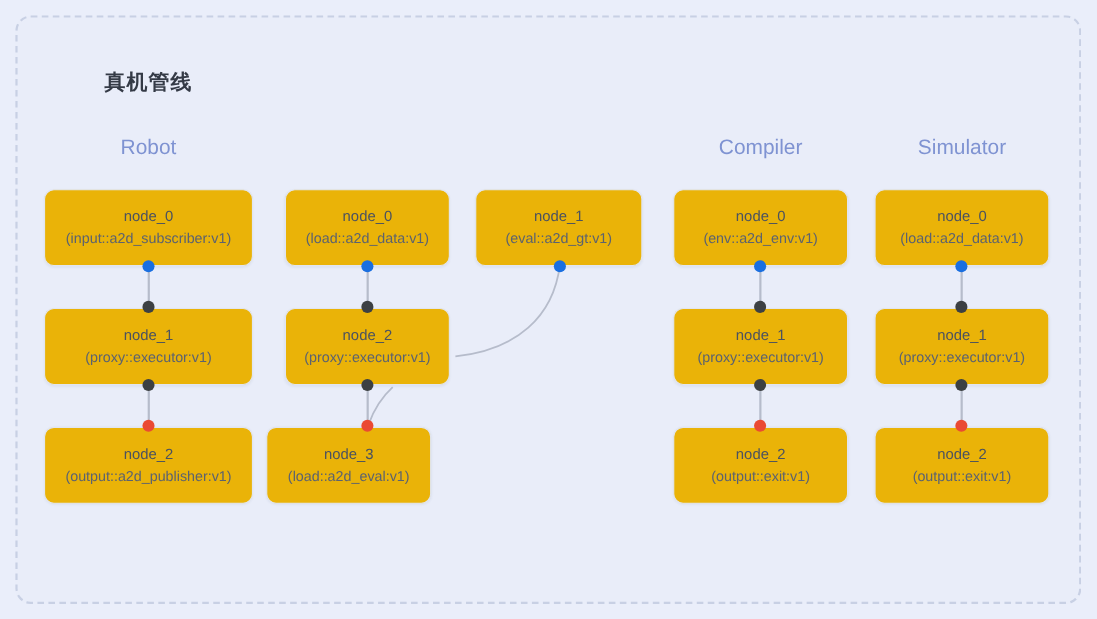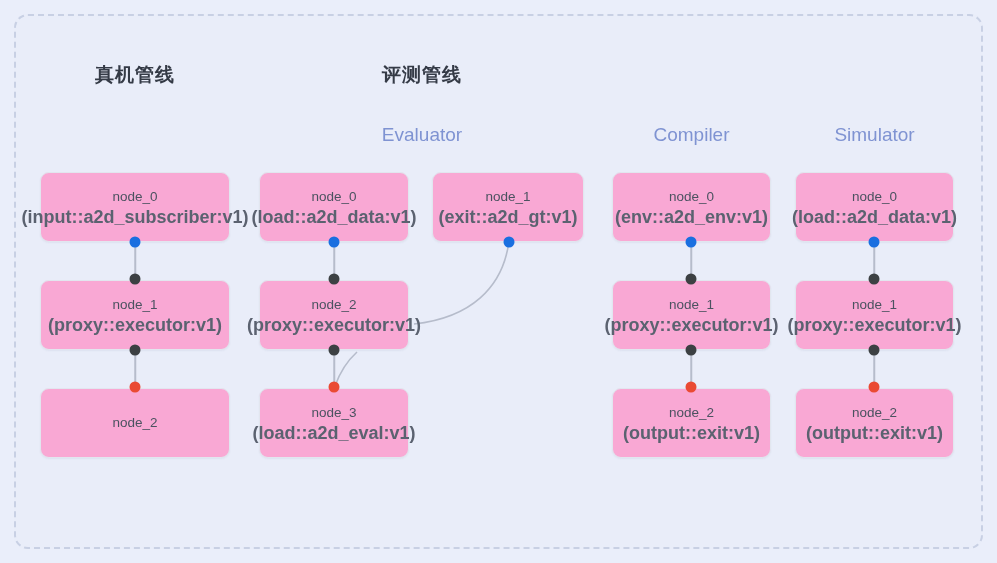--- a/index.html
+++ b/index.html
@@ -69,42 +69,41 @@
     font-size: 19px;
     font-weight: 400;
     color: #7f93d2;
     white-space: nowrap;
   }
 
   
   .node {
     position: absolute;
     box-sizing: border-box;
-    background: #f9a8d4;
+    background: #eab308;
     border: 1px solid #e2e6ef;
     border-radius: 9px;
     box-shadow: 0 1px 2px rgba(40, 60, 110, 0.06);
     display: flex;
     flex-direction: column;
     align-items: center;
     justify-content: center;
     z-index: 3;
   }
   .node-name {
     font-size: 13.5px;
     color: #4b5260;
     line-height: 20px;
     white-space: nowrap;
   }
   .node-kind {
-    font-size: 18px;
+    font-size: 13px;
     color: #5b6270;
     line-height: 20px;
     white-space: nowrap;
-    font-weight: bold;
   }
 
   
   .port {
     position: absolute;
     width: 11px;
     height: 11px;
     border-radius: 50%;
     z-index: 5;
     transform: translate(-50%, -50%);
@@ -131,70 +130,70 @@
 
   <svg class="edges-layer" width="997" height="563" viewBox="0 0 997 563">
 
     <path d="M 509,241 C 503,288 470,318 414,324" fill="none" stroke="#b6bccb" stroke-width="1.6"></path>
 
     <path d="M 357,352 C 346,362 340,372 335,386" fill="none" stroke="#b6bccb" stroke-width="1.6"></path>
   </svg>
 
   <div class="column" style="left:40px; width:190px; height:563px;">
     <div class="col-title-cn">真机管线</div>
+    <div class="col-title-en">Robot</div>
   </div>
 
   <div class="node" style="left:40px; top:172px; width:190px; height:70px;">
     <div class="node-name">node_0</div>
     <div class="node-kind">(input::a2d_subscriber:v1)</div>
   </div>
   <div class="vline" style="left:135px; top:242px; height:37px;"></div>
   <div class="port blue" style="left:135px; top:242px;"></div>
   <div class="port black" style="left:135px; top:279px;"></div>
 
   <div class="node" style="left:40px; top:280px; width:190px; height:70px;">
     <div class="node-name">node_1</div>
     <div class="node-kind">(proxy::executor:v1)</div>
   </div>
   <div class="vline" style="left:135px; top:350px; height:37px;"></div>
   <div class="port black" style="left:135px; top:350px;"></div>
   <div class="port red" style="left:135px; top:387px;"></div>
 
   <div class="node" style="left:40px; top:388px; width:190px; height:70px;">
     <div class="node-name">node_2</div>
+    <div class="node-kind">(output::a2d_publisher:v1)</div>
   </div>
 
   <div class="column" style="left:327px; width:190px; height:563px;">
-    <div class="col-title-cn">评测管线</div>
-    <div class="col-title-en">Evaluator</div>
   </div>
 
   <div class="node" style="left:259px; top:172px; width:150px; height:70px;">
     <div class="node-name">node_0</div>
     <div class="node-kind">(load::a2d_data:v1)</div>
   </div>
   <div class="vline" style="left:334px; top:242px; height:37px;"></div>
   <div class="port blue" style="left:334px; top:242px;"></div>
   <div class="port black" style="left:334px; top:279px;"></div>
 
   <div class="node" style="left:432px; top:172px; width:152px; height:70px;">
     <div class="node-name">node_1</div>
-    <div class="node-kind">(exit::a2d_gt:v1)</div>
+    <div class="node-kind">(eval::a2d_gt:v1)</div>
   </div>
   <div class="port blue" style="left:509px; top:242px;"></div>
 
   <div class="node" style="left:259px; top:280px; width:150px; height:70px;">
     <div class="node-name">node_2</div>
     <div class="node-kind">(proxy::executor:v1)</div>
   </div>
   <div class="vline" style="left:334px; top:350px; height:37px;"></div>
   <div class="port black" style="left:334px; top:350px;"></div>
   <div class="port red" style="left:334px; top:387px;"></div>
 
-  <div class="node" style="left:259px; top:388px; width:150px; height:70px;">
+  <div class="node" style="left:242px; top:388px; width:150px; height:70px;">
     <div class="node-name">node_3</div>
     <div class="node-kind">(load::a2d_eval:v1)</div>
   </div>
 
   <div class="column" style="left:612px; width:159px; height:563px;">
     <div class="col-title-en">Compiler</div>
   </div>
 
   <div class="node" style="left:612px; top:172px; width:159px; height:70px;">
     <div class="node-name">node_0</div>

